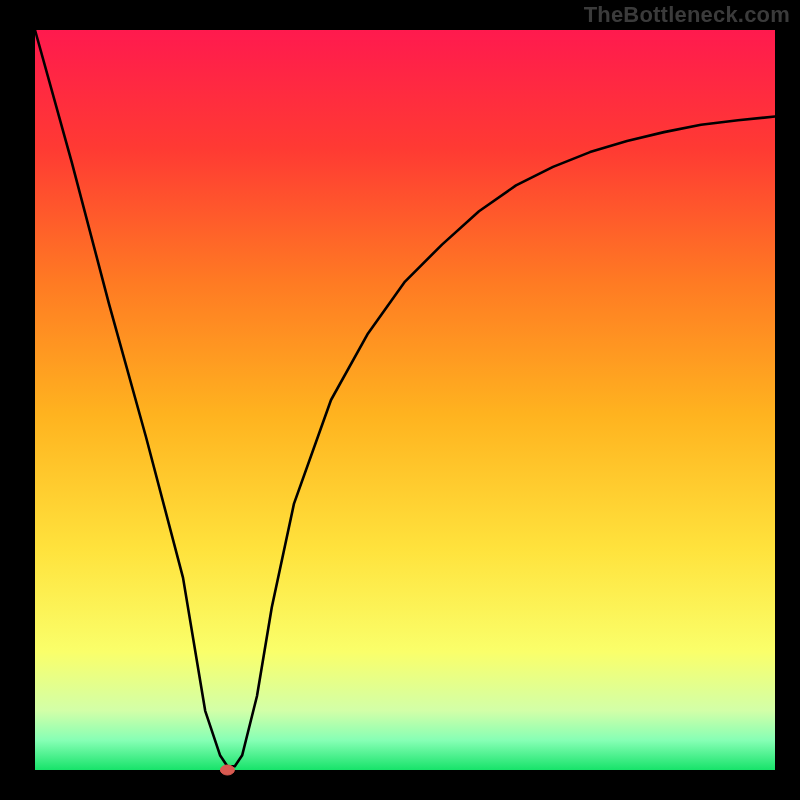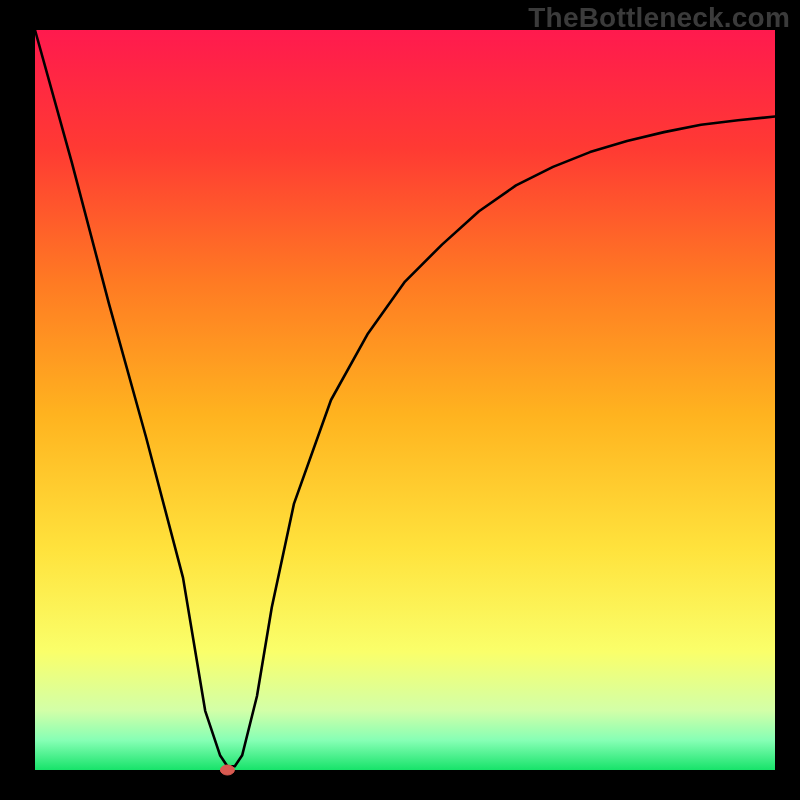--- a/index.html
+++ b/index.html
@@ -15,21 +15,21 @@
     position: relative;
     width: 800px;
     height: 800px;
     background: #000;
   }
   .watermark {
     position: absolute;
     top: 2px;
     right: 10px;
     color: #3b3b3b;
-    font-size: 28px;
+    font-size: 22px;
     font-weight: 600;
     letter-spacing: 0.2px;
     z-index: 20;
   }
   .plot-wrap {
     position: absolute;
     inset: 0;
   }
   svg {
     position: absolute;

